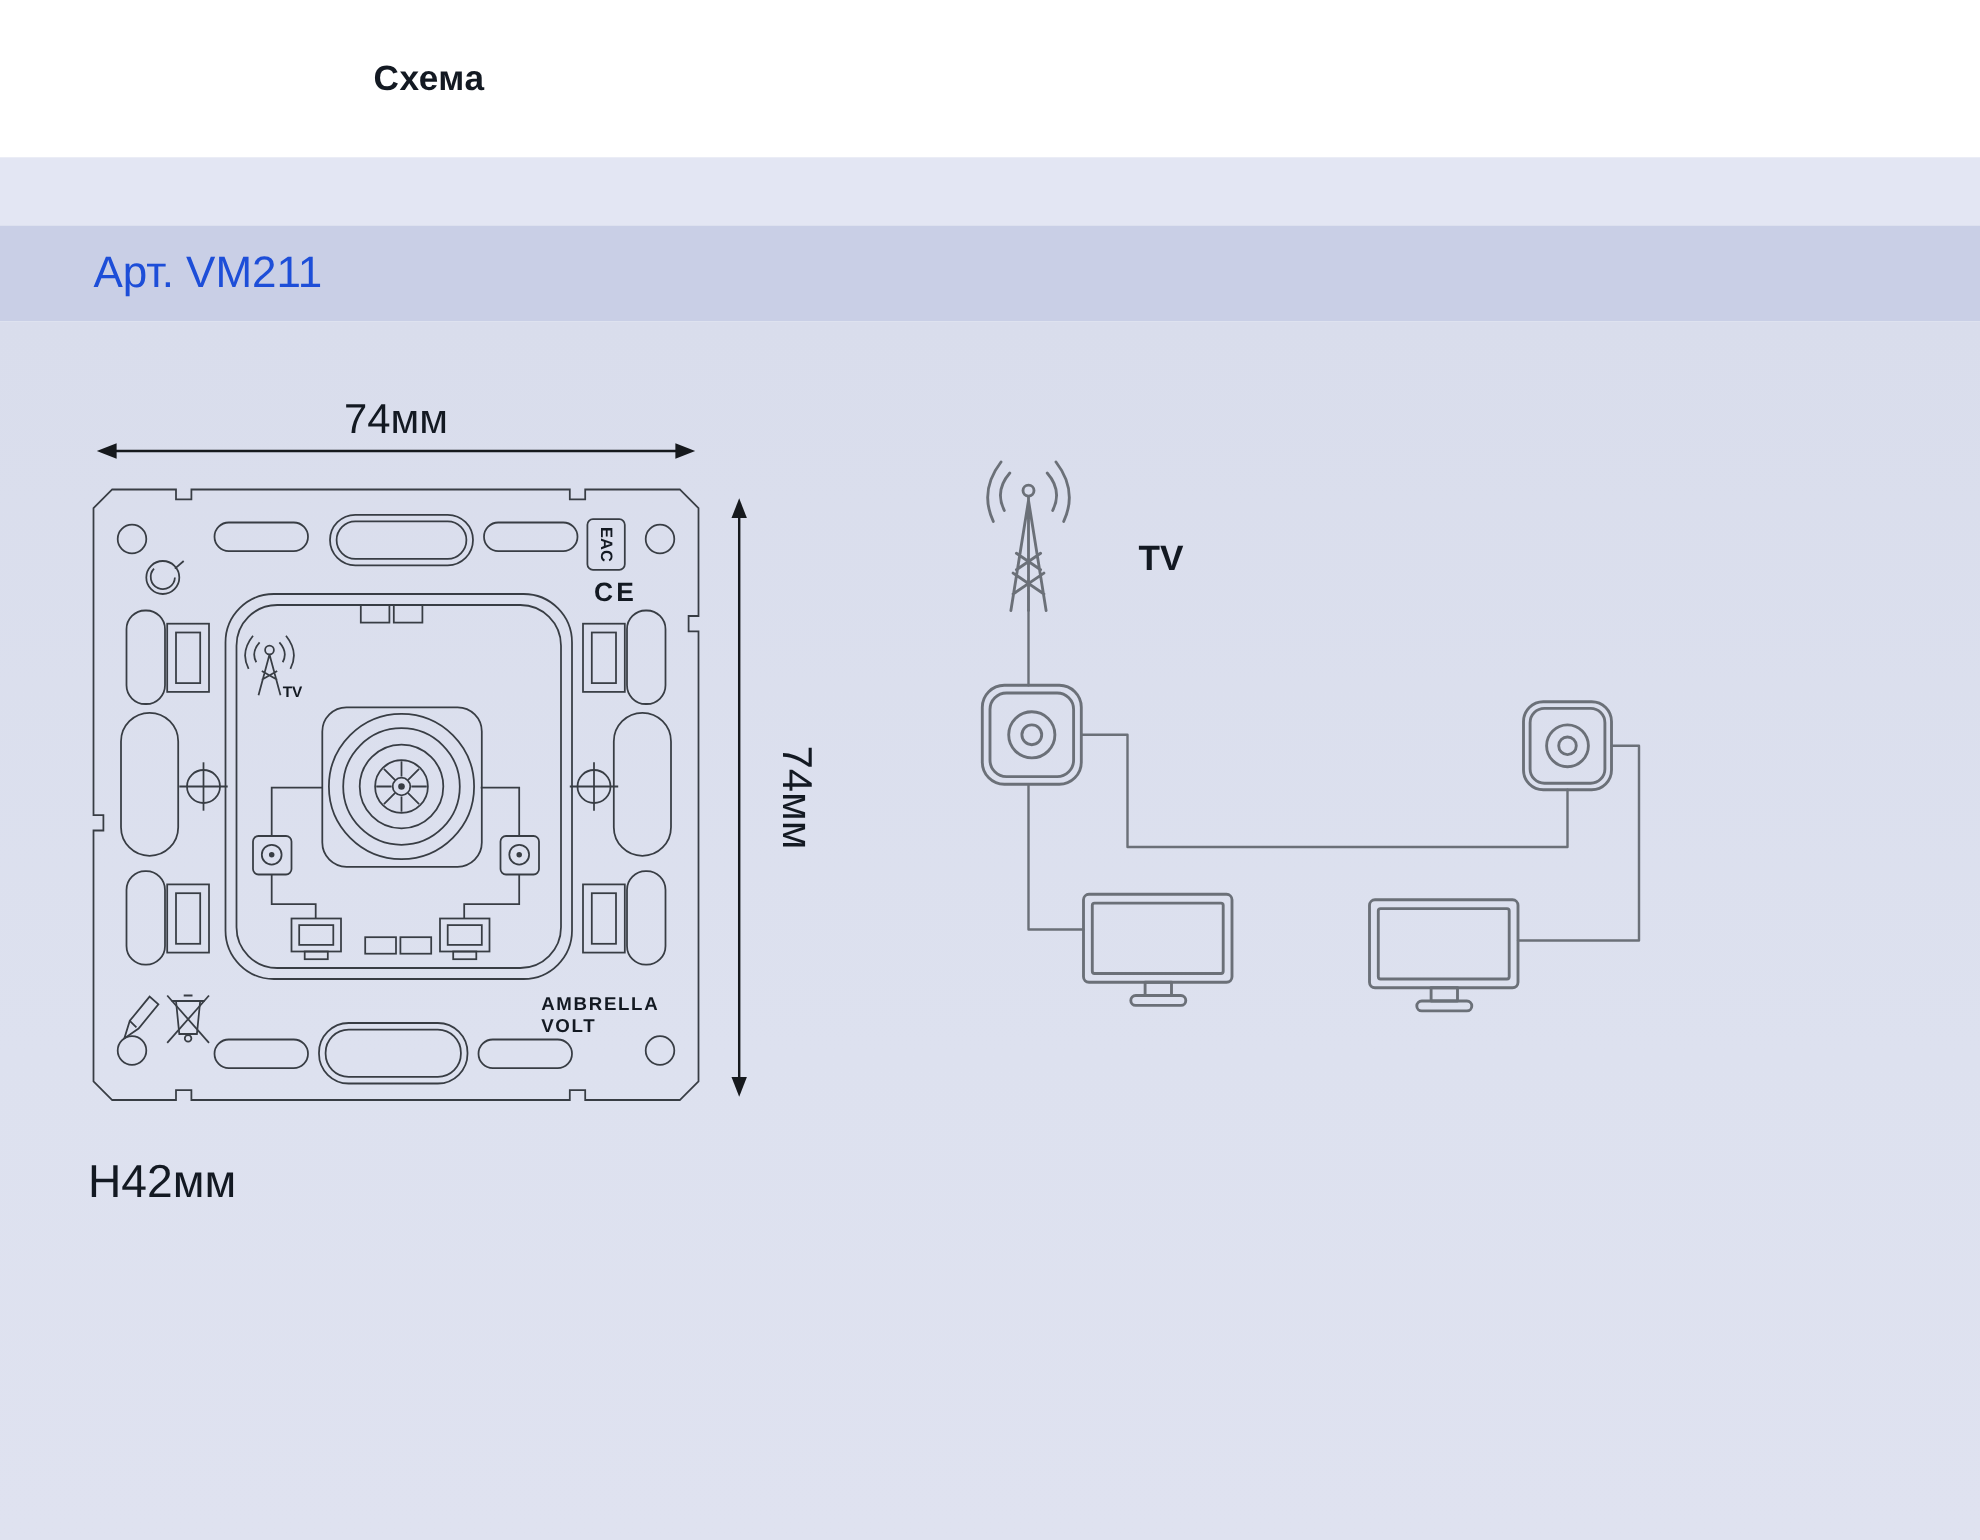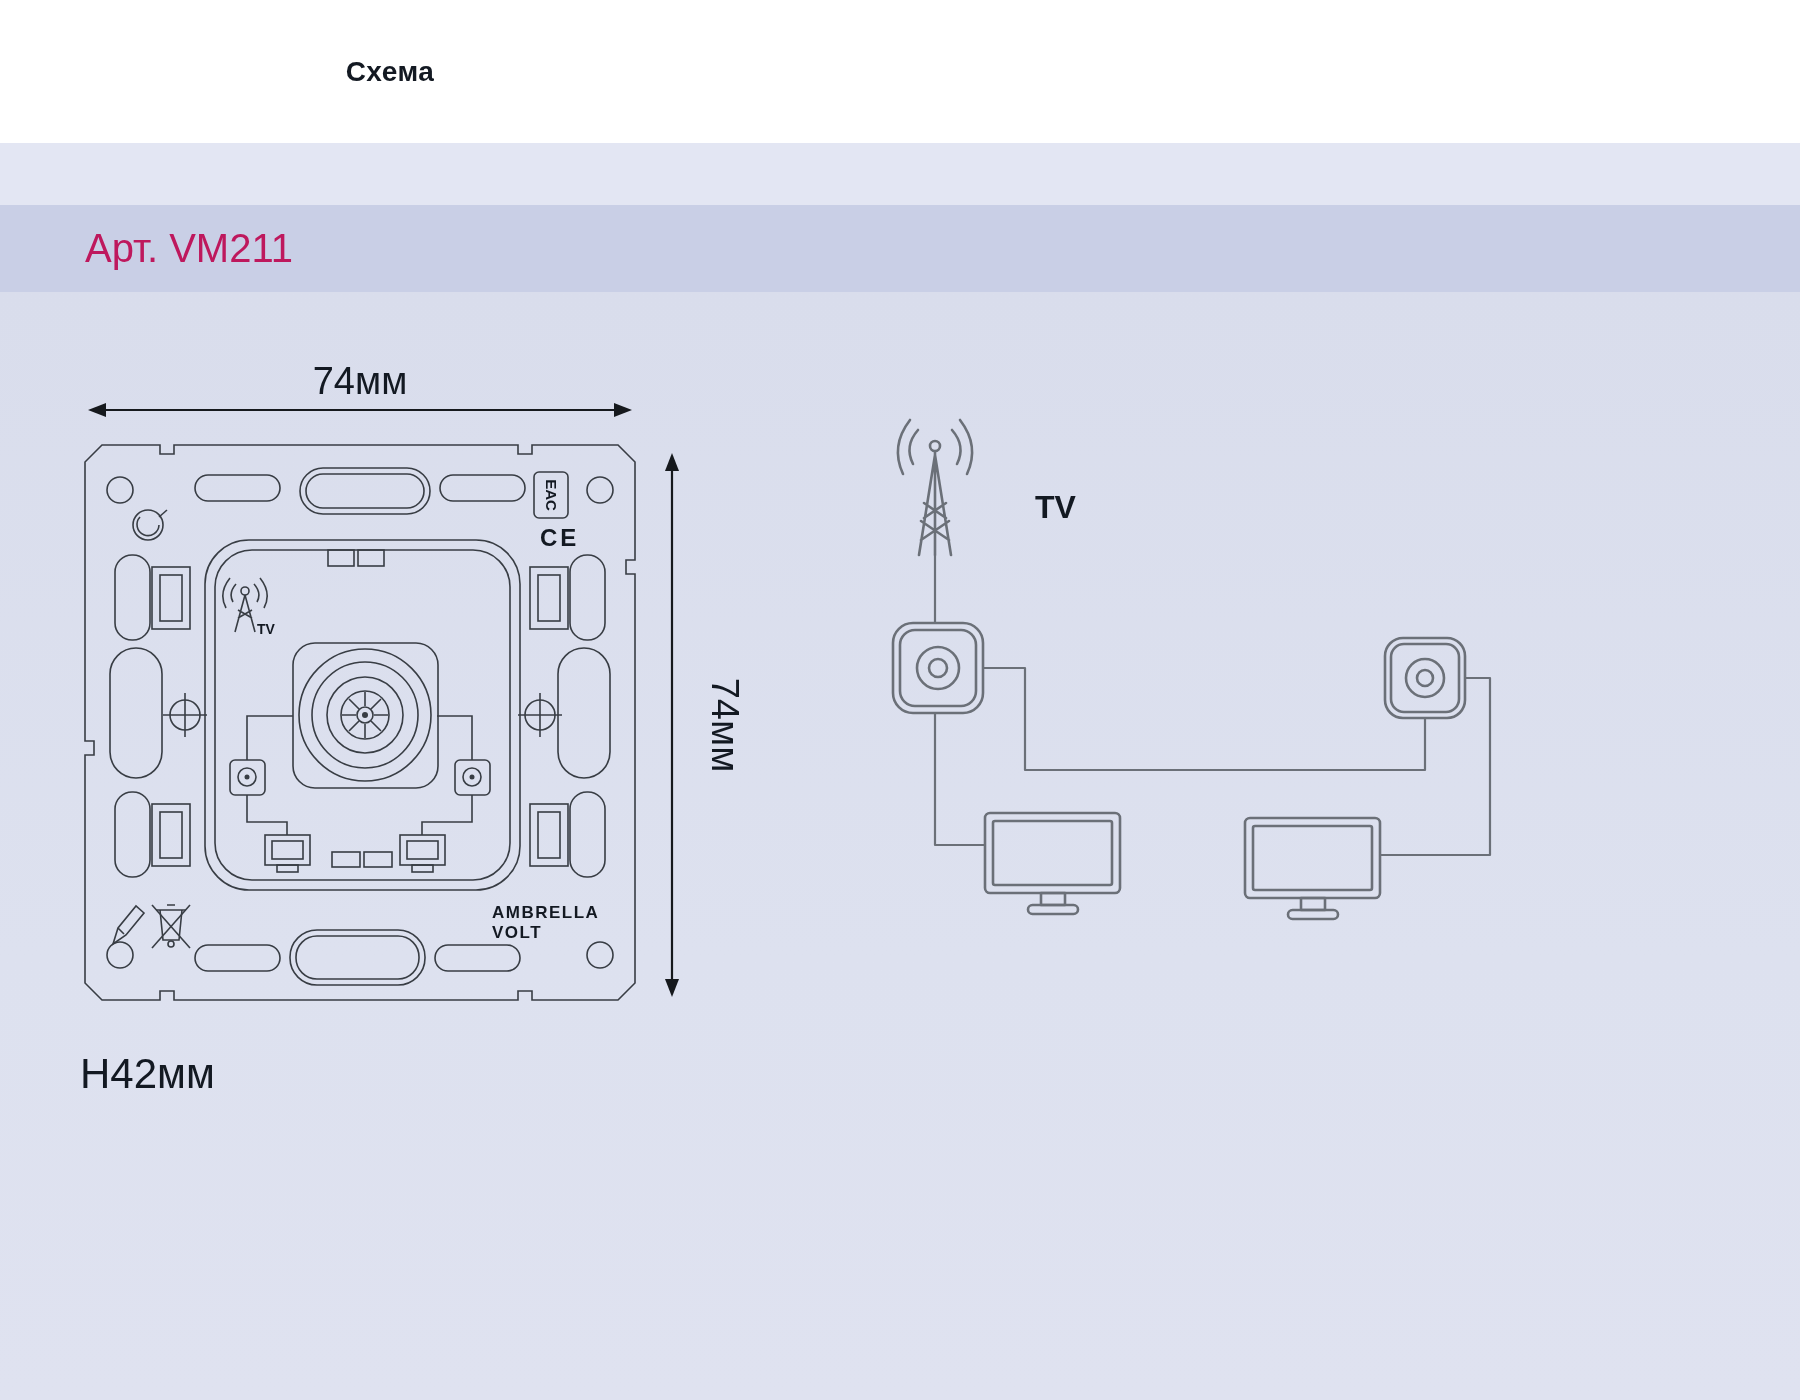--- a/index.html
+++ b/index.html
@@ -1,28 +1,28 @@
 <!DOCTYPE html>
 <html><head>
 <meta charset="utf-8">
 <style>
   html,body{margin:0;padding:0;}
   body{width:1800px;height:1400px;font-family:"Liberation Sans",sans-serif;background:#ffffff;}
   .page{position:absolute;left:0;top:0;width:1800px;height:1400px;overflow:hidden;background:#ffffff;}
 
   .header{position:absolute;left:0;top:0;width:1800px;height:143px;background:#ffffff;}
   .col-title{position:absolute;top:0;height:143px;display:flex;align-items:center;justify-content:center;
-    font-size:28px;font-weight:600;color:#131922;letter-spacing:0.5px;}
+    font-size:32px;font-weight:600;color:#131922;letter-spacing:0.5px;}
   .col-title.left{left:0;width:780px;}
   .col-title.right{left:780px;width:800px;}
 
   .strip-top{position:absolute;left:0;top:143px;width:1800px;height:62px;background:#e3e6f3;}
   .band{position:absolute;left:0;top:205px;width:1800px;height:87px;background:#c9cfe6;
     display:flex;align-items:center;}
-  .band .article{padding-left:85px;font-size:40px;font-weight:500;color:#be185d;}
+  .band .article{padding-left:85px;font-size:40px;font-weight:500;color:#1d4ed8;}
   .main-bg{position:absolute;left:0;top:292px;width:1800px;height:1108px;
     background:linear-gradient(180deg,#d9ddec 0%,#dde1ef 60%,#dfe2f0 100%);}
 
   svg{position:absolute;}
   svg text{font-family:"Liberation Sans",sans-serif;fill:#131922;}
   .thin{stroke:#383d44;stroke-width:1.6;fill:none;}
   .dim{stroke:#16191d;stroke-width:2.2;fill:none;}
 </style>
 </head>
 <body>

